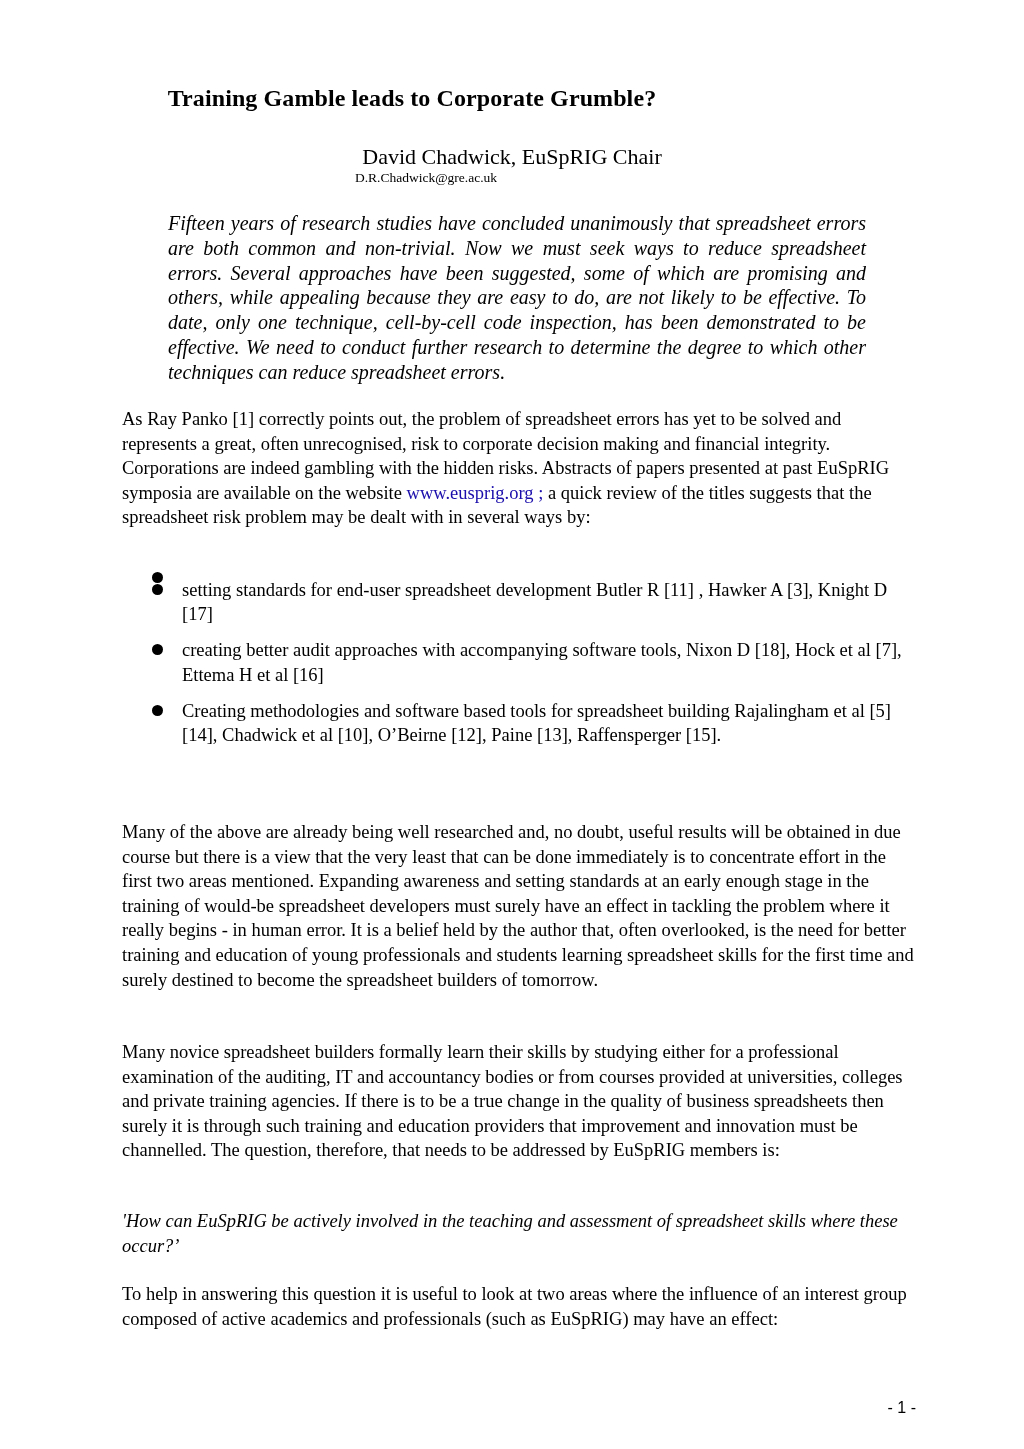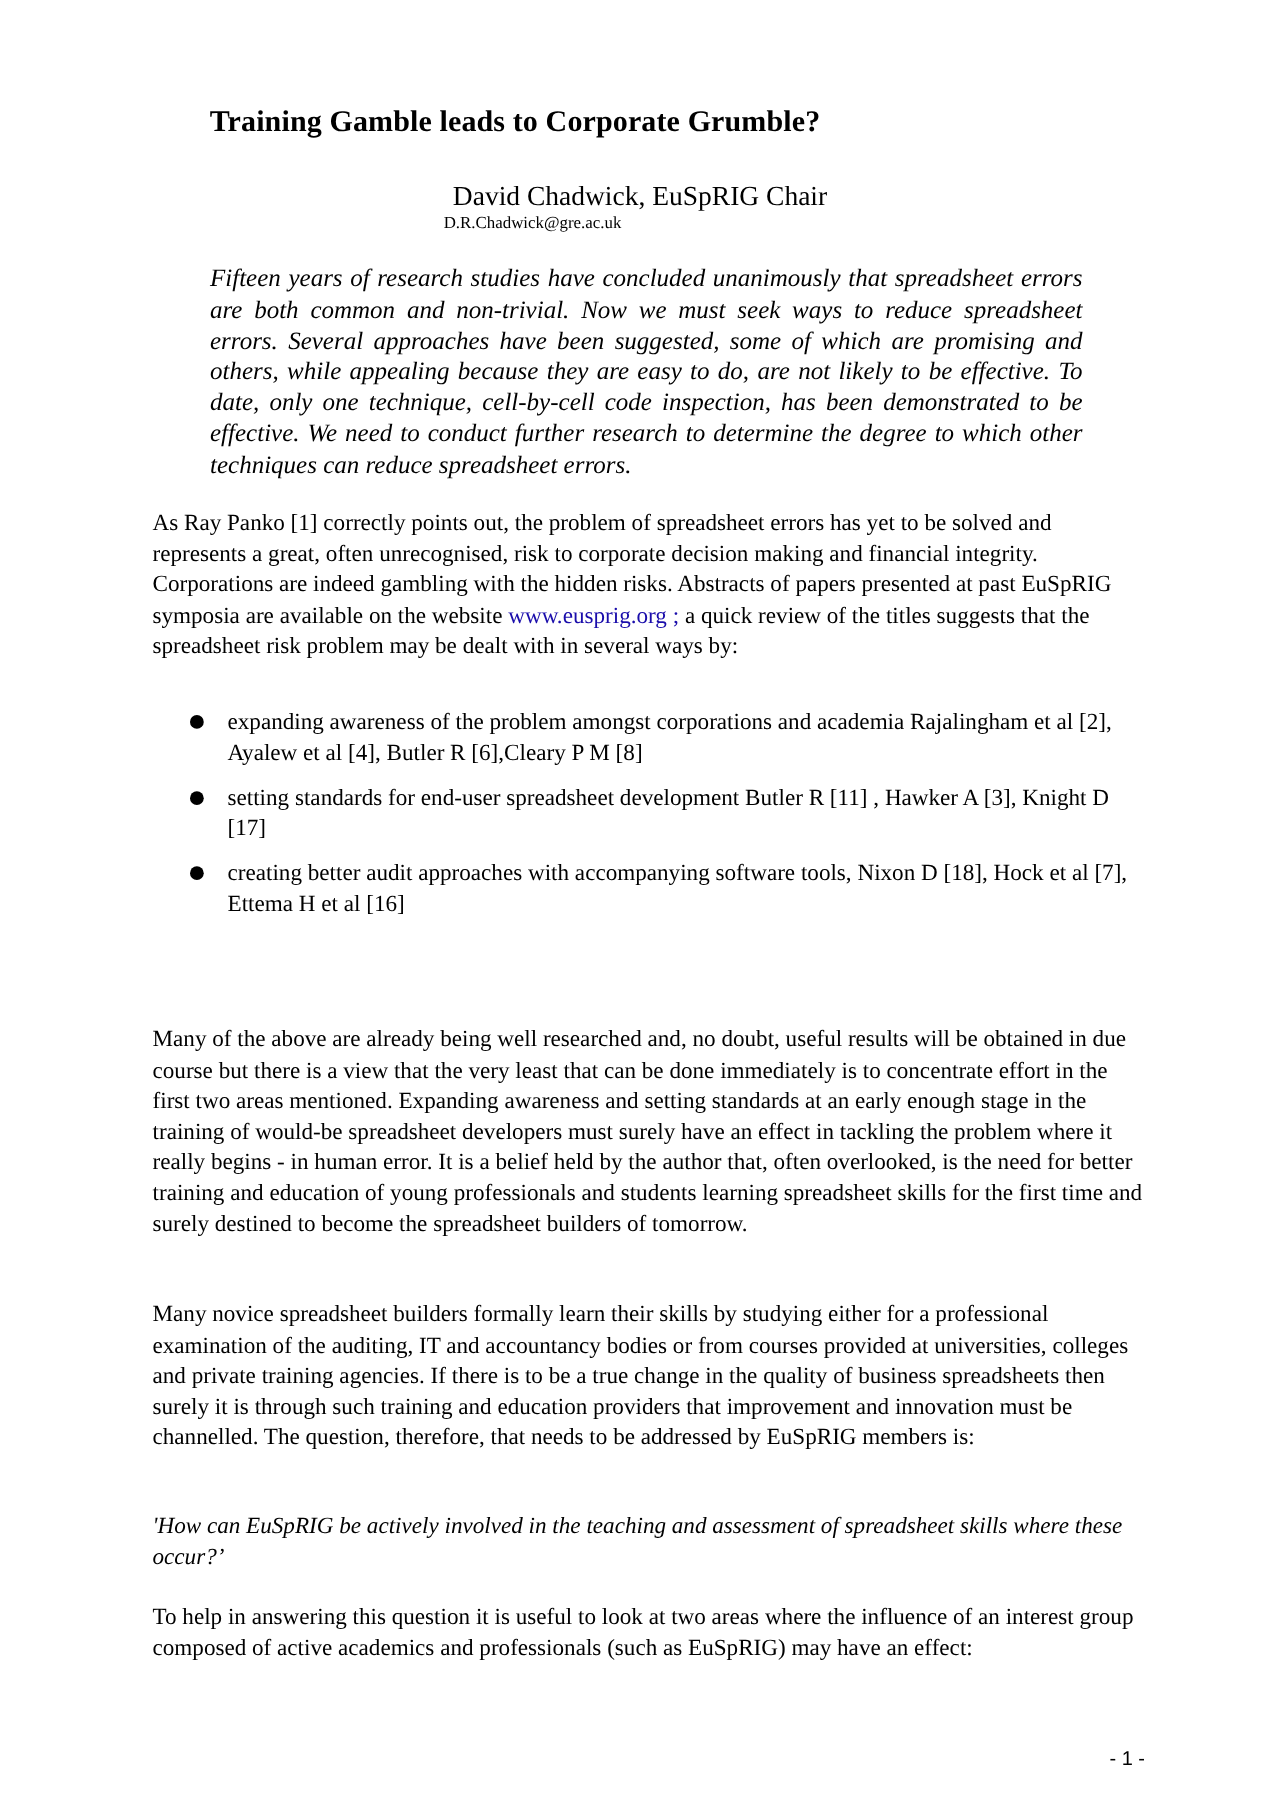--- a/index.html
+++ b/index.html
@@ -32,23 +32,24 @@
 <div class="page">
   <div class="title">Training Gamble leads to Corporate Grumble?</div>
   <div class="author">David Chadwick, EuSpRIG Chair</div>
   <div class="email">D.R.Chadwick@gre.ac.uk</div>
 
   <div class="abstract">Fifteen years of research studies have concluded unanimously that spreadsheet errors are both common and non-trivial. Now we must seek ways to reduce spreadsheet errors. Several approaches have been suggested, some of which are promising and others, while appealing because they are easy to do, are not likely to be effective. To date, only one technique, cell-by-cell code inspection, has been demonstrated to be effective. We need to conduct further research to determine the degree to which other techniques can reduce spreadsheet errors.</div>
 
   <div class="para p1"><span>As Ray Panko [1] correctly points out, the problem of spreadsheet errors has yet to be solved and represents a great, often unrecognised, risk to corporate decision making and financial integrity. Corporations are indeed gambling with the hidden risks. Abstracts of papers presented at past EuSpRIG symposia are available on the website </span><a class="link">www.eusprig.org ; </a><span>a quick review of the titles suggests that the spreadsheet risk problem may be dealt with in several ways by:</span></div>
 
   <ul class="bullets">
-    <li><span class="bullet"></span><span>expanding awareness of the problem amongst corporations and academia Rajalingham et al [2], Ayalew et al [4], Butler R [6],Cleary P M [8]</span></li>
+    <li><span class="bullet"></span></li>
     <li><span class="bullet"></span><span>setting standards for end-user spreadsheet development Butler R [11] , Hawker A [3], Knight D [17]</span></li>
     <li><span class="bullet"></span><span>creating better audit approaches with accompanying software tools, Nixon D [18], Hock et al [7], Ettema H et al [16]</span></li>
+    <li><span class="bullet"></span><span>Creating methodologies and software based tools for spreadsheet building Rajalingham et al [5] [14], Chadwick et al [10], O’Beirne [12], Paine [13], Raffensperger [15].</span></li>
   </ul>
 
   <div class="para p2">Many of the above are already being well researched and, no doubt, useful results will be obtained in due course but there is a view that the very least that can be done immediately is to concentrate effort in the first two areas mentioned. Expanding awareness and setting standards at an early enough stage in the training of would-be spreadsheet developers must surely have an effect in tackling the problem where it really begins - in human error. It is a belief held by the author that, often overlooked, is the need for better training and education of young professionals and students learning spreadsheet skills for the first time and surely destined to become the spreadsheet builders of tomorrow.</div>
   <div class="para p3">Many novice spreadsheet builders formally learn their skills by studying either for a professional examination of the auditing, IT and accountancy bodies or from courses provided at universities, colleges and private training agencies. If there is to be a true change in the quality of business spreadsheets then surely it is through such training and education providers that improvement and innovation must be channelled. The question, therefore, that needs to be addressed by EuSpRIG members is:</div>
   <div class="para p4">To help in answering this question it is useful to look at two areas where the influence of an interest group composed of active academics and professionals (such as EuSpRIG) may have an effect:</div>
   <div class="para quote">'How can EuSpRIG be actively involved in the teaching and assessment of spreadsheet skills where these occur?’</div>
 
   <div class="pagenum">- 1 -</div>
 </div>
 

